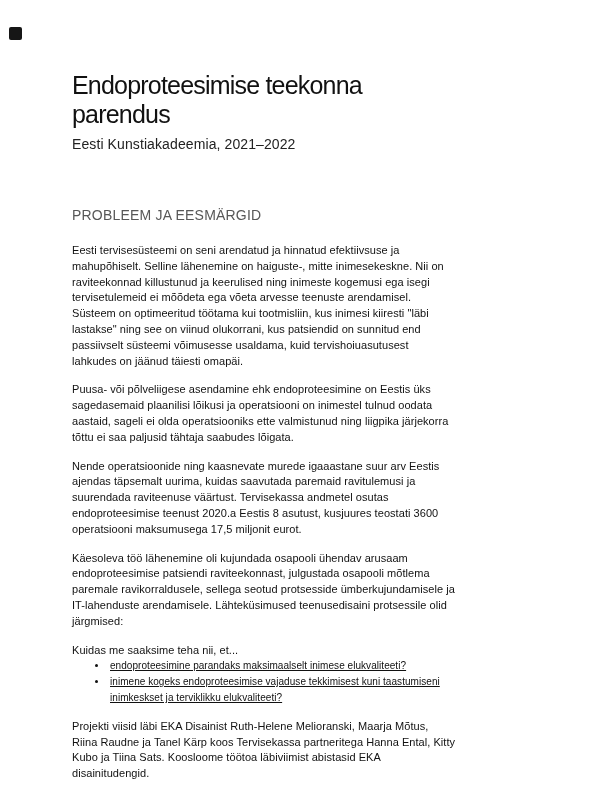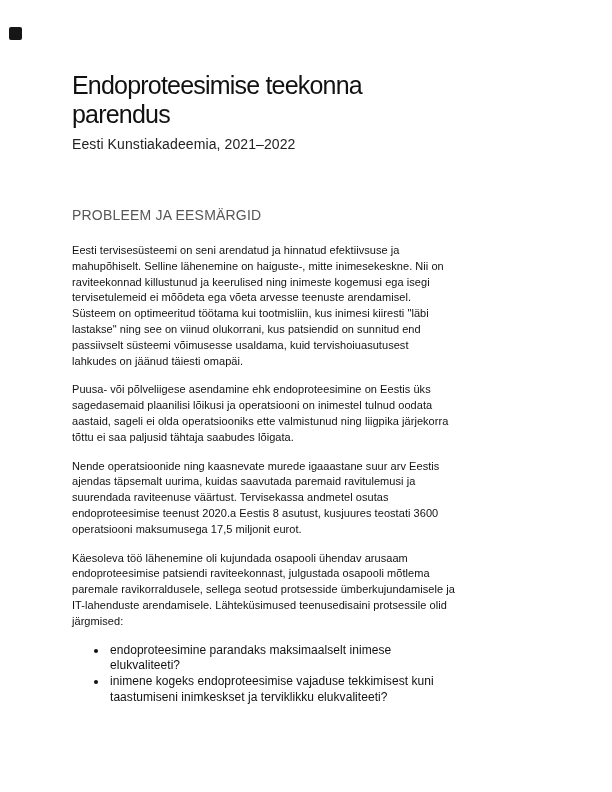--- a/index.html
+++ b/index.html
@@ -56,24 +56,25 @@
     line-height: 15.8px;
     letter-spacing: 0.05px;
     color: #111111;
   }
   p.body.intro {
     margin-bottom: 0;
   }
   ul.questions {
     margin: 0 0 13px 0;
     padding: 0 0 0 36px;
-    font-size: 12px;
+    font-size: 10px;
     line-height: 15.8px;
     letter-spacing: 0.05px;
     color: #111111;
+    text-decoration: underline;
   }
   ul.questions li {
     padding-left: 2px;
   }
 </style>
 </head>
 <body>
 
 <div class="page">
 
@@ -86,20 +87,22 @@
   <h2 class="heading">PROBLEEM JA EESMÄRGID</h2>
 
   <p class="body">Eesti tervisesüsteemi on seni arendatud ja hinnatud efektiivsuse ja mahupõhiselt. Selline lähenemine on haiguste-, mitte inimesekeskne. Nii on raviteekonnad killustunud ja keerulised ning inimeste kogemusi ega isegi tervisetulemeid ei mõõdeta ega võeta arvesse teenuste arendamisel. Süsteem on optimeeritud töötama kui tootmisliin, kus inimesi kiiresti "läbi lastakse" ning see on viinud olukorrani, kus patsiendid on sunnitud end passiivselt süsteemi võimusesse usaldama, kuid tervishoiuasutusest lahkudes on jäänud täiesti omapäi.</p>
 
   <p class="body">Puusa- või põlveliigese asendamine ehk endoproteesimine on Eestis üks sagedasemaid plaanilisi lõikusi ja operatsiooni on inimestel tulnud oodata aastaid, sageli ei olda operatsiooniks ette valmistunud ning liigpika järjekorra tõttu ei saa paljusid tähtaja saabudes lõigata.</p>
 
   <p class="body">Nende operatsioonide ning kaasnevate murede igaaastane suur arv Eestis ajendas täpsemalt uurima, kuidas saavutada paremaid ravitulemusi ja suurendada raviteenuse väärtust. Tervisekassa andmetel osutas endoproteesimise teenust 2020.a Eestis 8 asutust, kusjuures teostati 3600 operatsiooni maksumusega 17,5 miljonit eurot.</p>
 
   <p class="body">Käesoleva töö lähenemine oli kujundada osapooli ühendav arusaam endoproteesimise patsiendi raviteekonnast, julgustada osapooli mõtlema paremale ravikorraldusele, sellega seotud protsesside ümberkujundamisele ja IT-lahenduste arendamisele. Lähteküsimused teenusedisaini protsessile olid järgmised:</p>
 
+  <p class="body intro">Kuidas me saaksime teha nii, et...</p>
 
   <ul class="questions">
     <li>endoproteesimine parandaks maksimaalselt inimese elukvaliteeti?</li>
     <li>inimene kogeks endoproteesimise vajaduse tekkimisest kuni taastumiseni inimkeskset ja terviklikku elukvaliteeti?</li>
   </ul>
 
+  <p class="body">Projekti viisid läbi EKA Disainist Ruth-Helene Melioranski, Maarja Mõtus, Riina Raudne ja Tanel Kärp koos Tervisekassa partneritega Hanna Ental, Kitty Kubo ja Tiina Sats. Koosloome töötoa läbiviimist abistasid EKA disainitudengid.</p>
 
 </div>
 
 </body></html>

